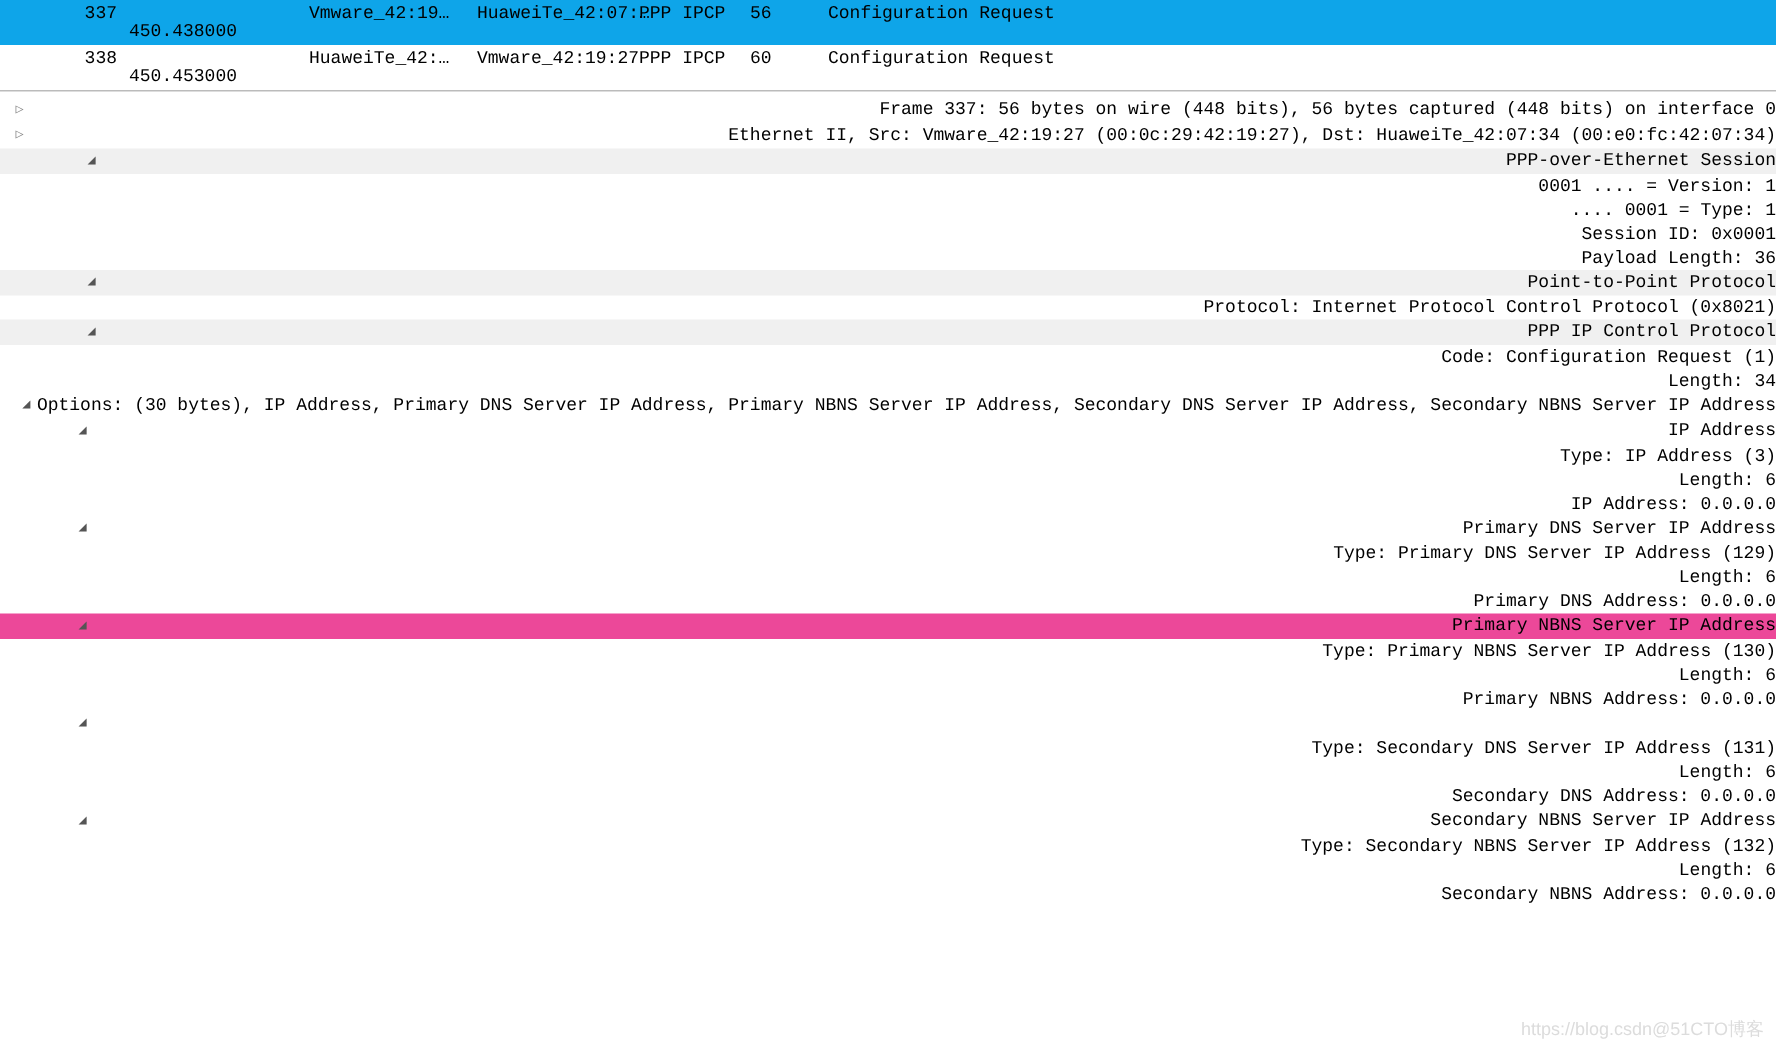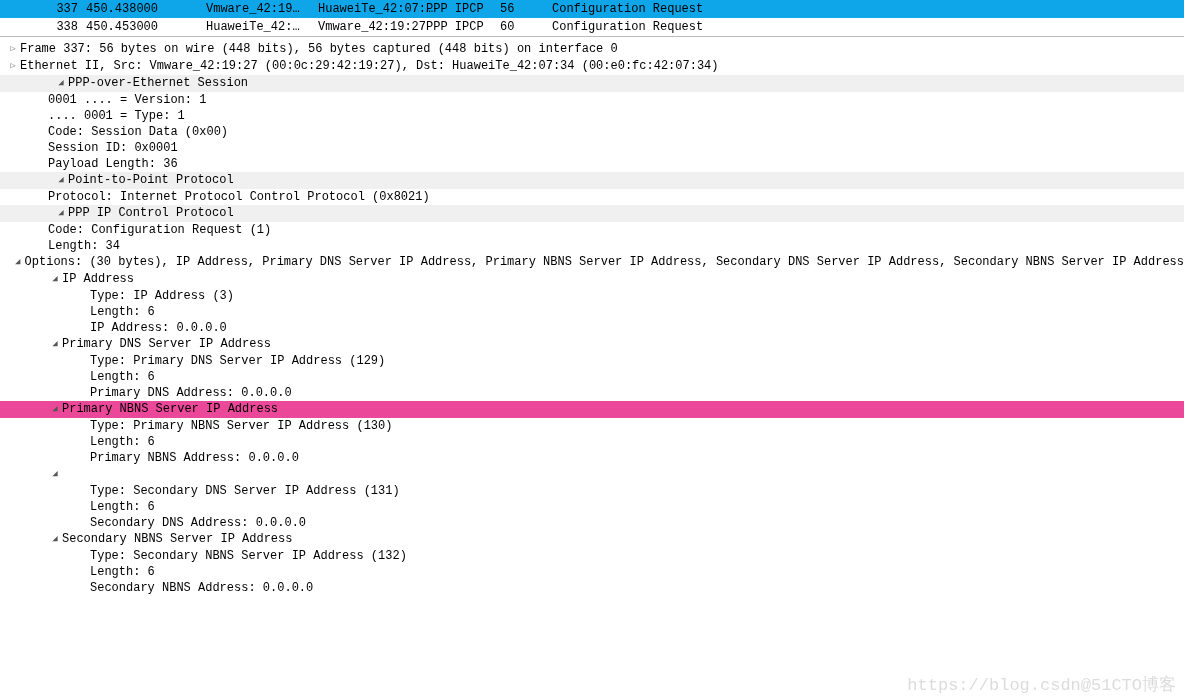--- a/index.html
+++ b/index.html
@@ -1,53 +1,52 @@
 <!DOCTYPE html>
 <html><head>
 <meta charset="utf-8">
 <style>
   html,body{margin:0;padding:0;background:#fff;font-family:"Consolas","Menlo","Courier New",monospace;font-size:12px;color:#000;line-height:16px;}
   .packet-list{border-bottom:1px solid #bbb;}
   .packet-row{display:flex;padding:1px 0 1px 24px;white-space:pre;}
   .packet-row.selected{background:#0ea5e9;}
   .col-no{width:54px;text-align:right;padding-right:8px;}
-  .col-time{width:120px;}
+  .col-time{width:120px;margin-top:12px;}
   .col-src{width:112px;}
   .col-dst{width:108px;}
   .col-proto{width:74px;}
   .col-len{width:44px;padding-right:8px;}
   .col-info{flex:1;}
   .details{padding-top:4px;}
   .row{display:flex;align-items:flex-start;white-space:pre;padding:0 0 0 0;}
   .row.header{background:#f0f0f0;padding-left:48px;}
   .row.selected{background:#ec4899;}
   .tw{display:inline-block;width:14px;text-align:center;color:#666;flex:0 0 14px;user-select:none;}
   .tw.open::before{content:"\25E2";font-size:9px;color:#555;display:inline-block;transform:translateY(-1px);}
   .tw.closed::before{content:"\25B7";font-size:9px;color:#888;display:inline-block;transform:translateY(-1px);}
   .tw.none{visibility:hidden;}
   .ind{display:inline-block;}
   .i1{width:14px;} .i2{width:28px;} .i3{width:42px;} .i5{width:70px;}
-  .txt{flex:1;}
-  .watermark{position:fixed;right:8px;bottom:4px;color:#dcdcdc;font-family:Liberation Mono, monospace;font-size:17px;pointer-events:none;}
+  .txt{flex:1;text-align:right;}
+  .watermark{position:fixed;right:8px;bottom:4px;color:#dcdcdc;font-family:Liberation Sans, sans-serif;font-size:12px;pointer-events:none;}
 </style>
 </head>
 <body>
 
 <div class="packet-list" id="packet-list">
     <div class="packet-row selected"><span class="col-no">337</span><span class="col-time">450.438000</span><span class="col-src">Vmware_42:19…</span><span class="col-dst">HuaweiTe_42:07:…</span><span class="col-proto">PPP IPCP</span><span class="col-len">56</span><span class="col-info">Configuration Request</span></div>
     <div class="packet-row"><span class="col-no">338</span><span class="col-time">450.453000</span><span class="col-src">HuaweiTe_42:…</span><span class="col-dst">Vmware_42:19:27</span><span class="col-proto">PPP IPCP</span><span class="col-len">60</span><span class="col-info">Configuration Request</span></div>
   </div>
 
 <div class="details" id="details">
     <div class="row"><span style="display: inline-block; width: 6px;"></span><span class="tw closed"></span><span class="txt">Frame 337: 56 bytes on wire (448 bits), 56 bytes captured (448 bits) on interface 0</span></div>
     <div class="row"><span style="display: inline-block; width: 6px;"></span><span class="tw closed"></span><span class="txt">Ethernet II, Src: Vmware_42:19:27 (00:0c:29:42:19:27), Dst: HuaweiTe_42:07:34 (00:e0:fc:42:07:34)</span></div>
     <div class="row header"><span style="display: inline-block; width: 6px;"></span><span class="tw open"></span><span class="txt">PPP-over-Ethernet Session</span></div>
     <div class="row"><span style="display: inline-block; width: 6px;"></span><span class="ind i2"></span><span class="tw none"></span><span class="txt">0001 .... = Version: 1</span></div>
     <div class="row"><span style="display: inline-block; width: 6px;"></span><span class="ind i2"></span><span class="tw none"></span><span class="txt">.... 0001 = Type: 1</span></div>
-    <div class="row"><span style="display: inline-block; width: 6px;"></span><span class="ind i2"></span><span class="tw none"></span><span class="txt">Code: Session Data (0x00)</span></div>
     <div class="row"><span style="display: inline-block; width: 6px;"></span><span class="ind i2"></span><span class="tw none"></span><span class="txt">Session ID: 0x0001</span></div>
     <div class="row"><span style="display: inline-block; width: 6px;"></span><span class="ind i2"></span><span class="tw none"></span><span class="txt">Payload Length: 36</span></div>
     <div class="row header"><span style="display: inline-block; width: 6px;"></span><span class="tw open"></span><span class="txt">Point-to-Point Protocol</span></div>
     <div class="row"><span style="display: inline-block; width: 6px;"></span><span class="ind i2"></span><span class="tw none"></span><span class="txt">Protocol: Internet Protocol Control Protocol (0x8021)</span></div>
     <div class="row header"><span style="display: inline-block; width: 6px;"></span><span class="tw open"></span><span class="txt">PPP IP Control Protocol</span></div>
     <div class="row"><span style="display: inline-block; width: 6px;"></span><span class="ind i2"></span><span class="tw none"></span><span class="txt">Code: Configuration Request (1)</span></div>
     <div class="row"><span style="display: inline-block; width: 6px;"></span><span class="ind i2"></span><span class="tw none"></span><span class="txt">Length: 34</span></div>
     <div class="row"><span style="display: inline-block; width: 6px;"></span><span class="ind i1"></span><span class="tw open"></span><span class="txt">Options: (30 bytes), IP Address, Primary DNS Server IP Address, Primary NBNS Server IP Address, Secondary DNS Server IP Address, Secondary NBNS Server IP Address</span></div>
     <div class="row"><span style="display: inline-block; width: 6px;"></span><span class="ind i3"></span><span class="tw open"></span><span class="txt">IP Address</span></div>
     <div class="row"><span style="display: inline-block; width: 6px;"></span><span class="ind i5"></span><span class="tw none"></span><span class="txt">Type: IP Address (3)</span></div>

